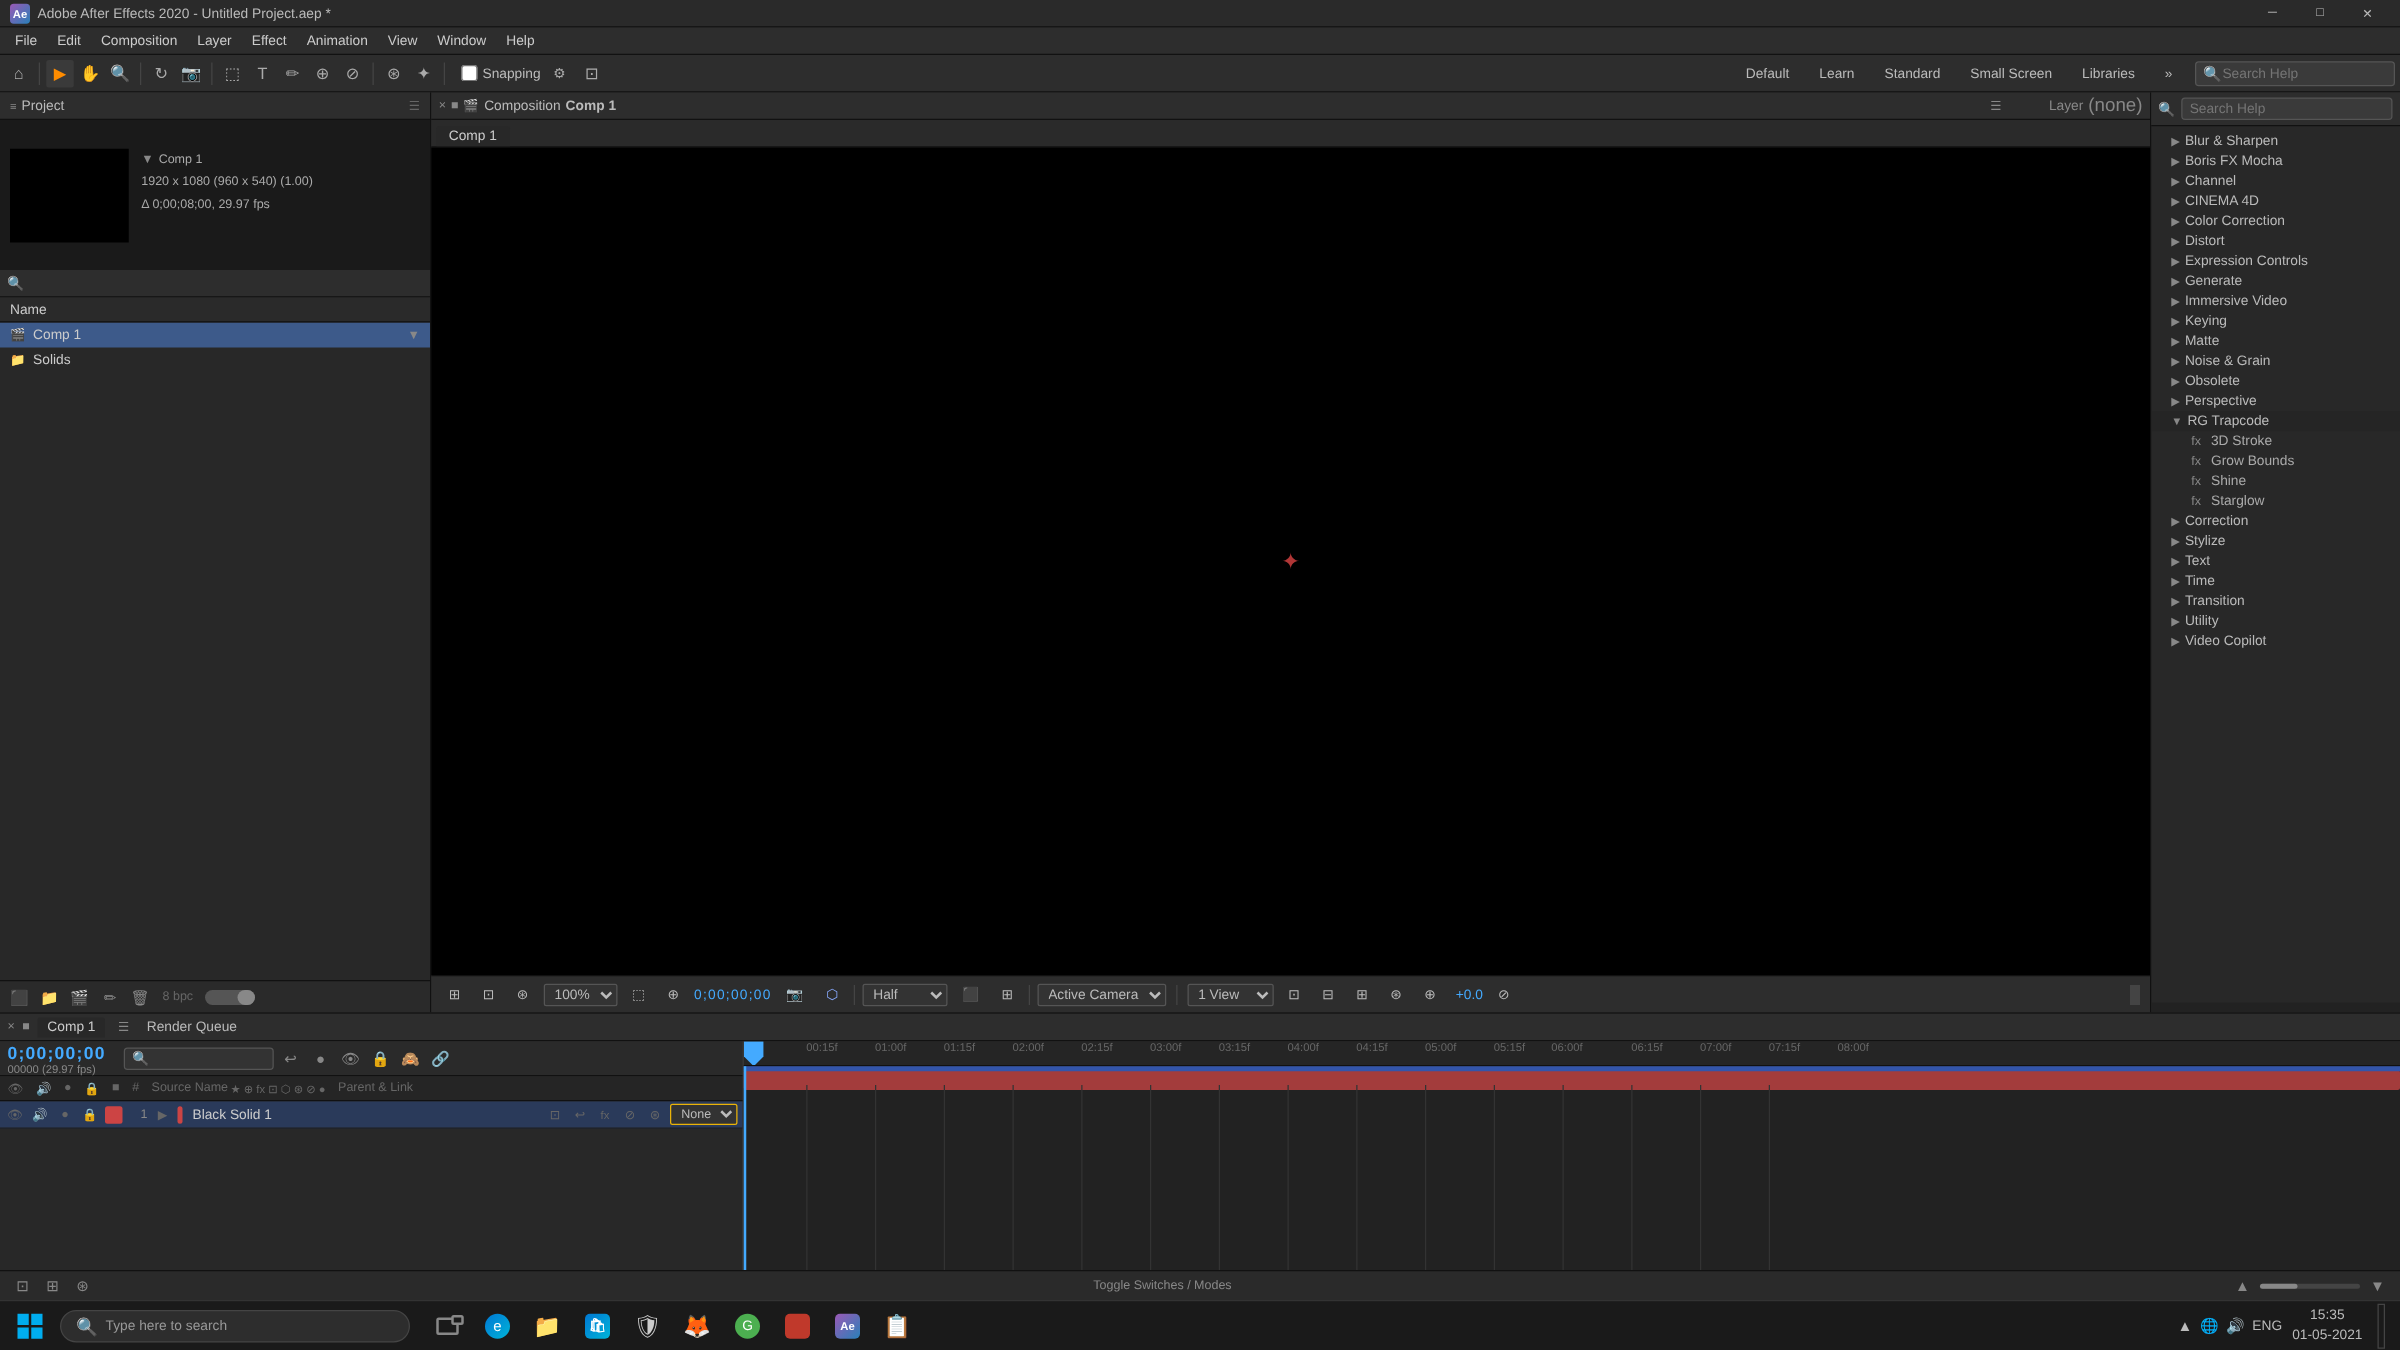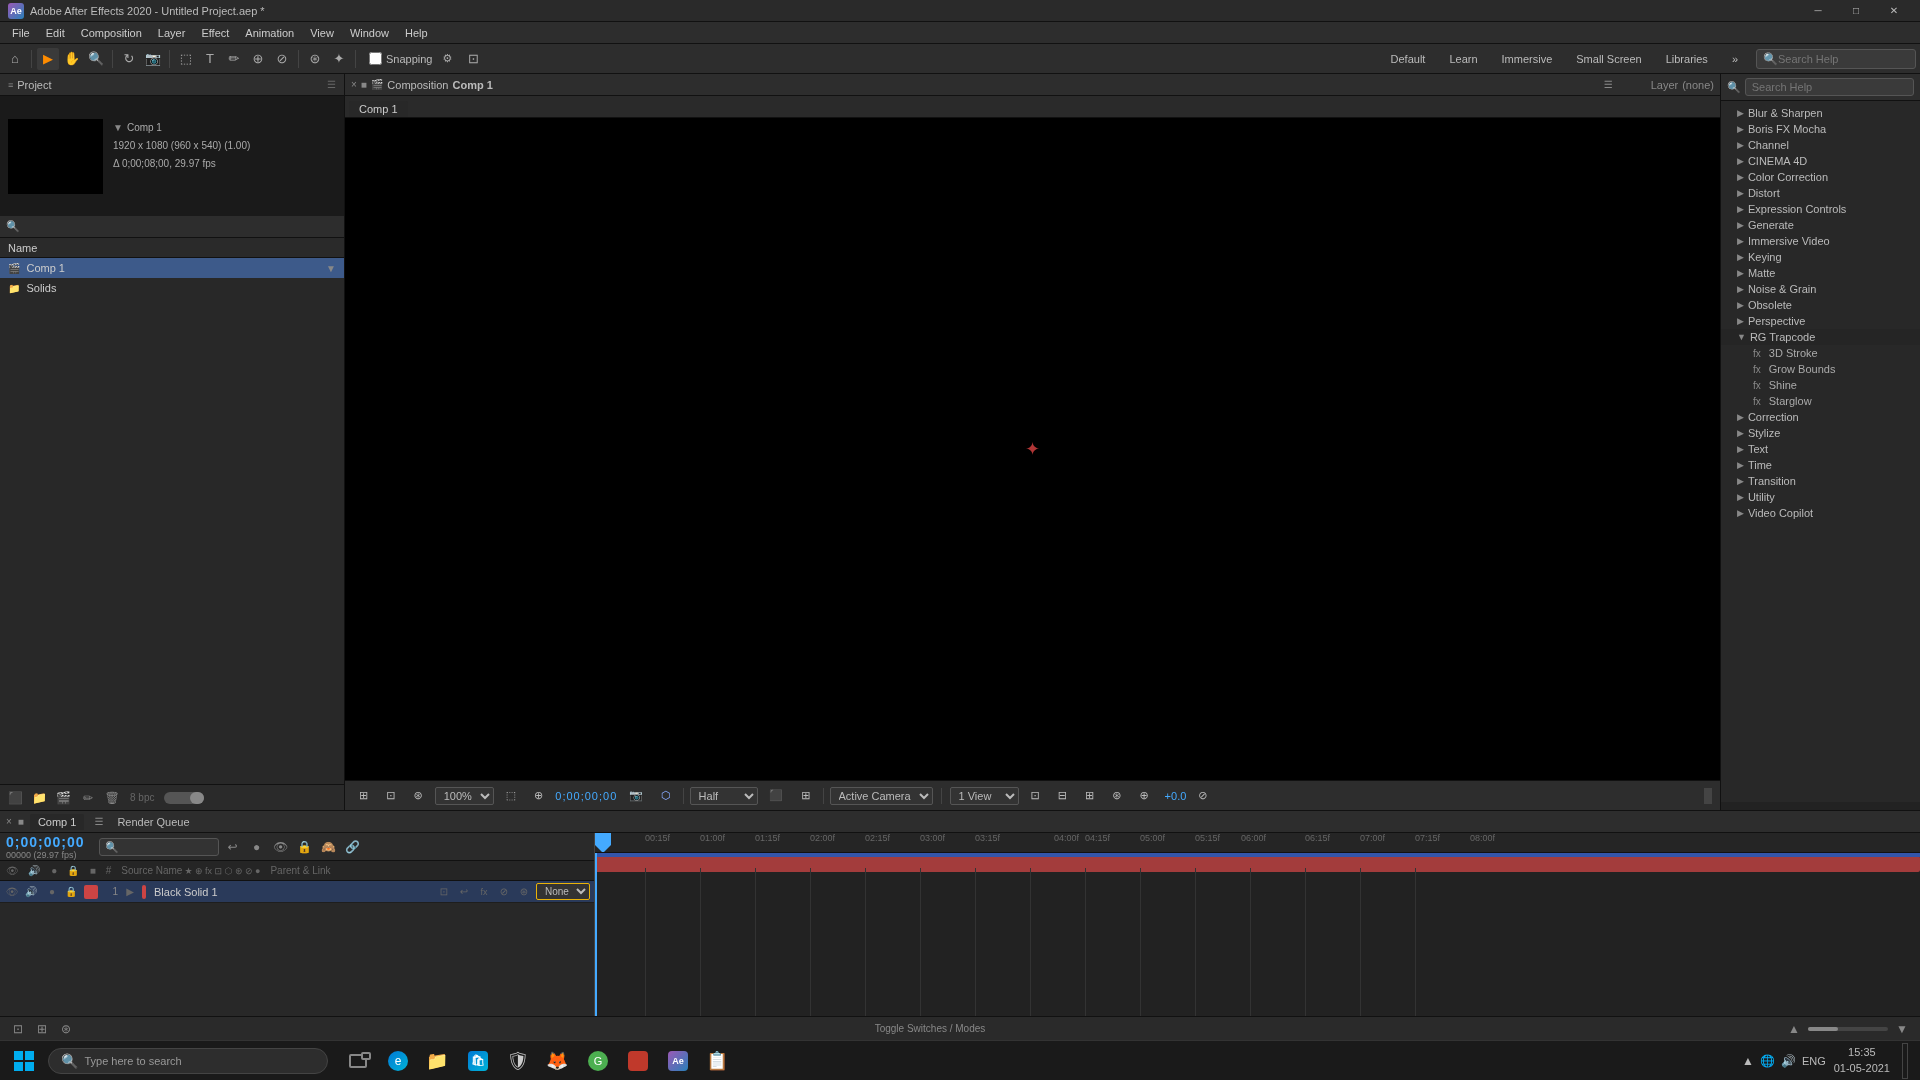--- a/index.html
+++ b/index.html
@@ -184,21 +184,21 @@
   <div style="display:flex;align-items:center;gap:4px;margin-left:8px;">
     <input type="checkbox" style="accent-color: rgb(136, 136, 136);">
     <span style="font-size:11px;color:#bbb;">Snapping</span>
     <div class="tool-btn" style="font-size:11px;">⚙</div>
     <div class="tool-btn">⊡</div>
   </div>
 
   <div class="workspace-btns">
     <div class="workspace-btn">Default</div>
     <div class="workspace-btn">Learn</div>
-    <div class="workspace-btn">Immersive</div>
+    <div class="workspace-btn">Standard</div>
     <div class="workspace-btn">Small Screen</div>
     <div class="workspace-btn">Libraries</div>
     <div class="workspace-btn">»</div>
   </div>
 
   <div class="search-help-area">
     <span style="color:#888;font-size:12px;">🔍</span>
     <input type="text" placeholder="Search Help" style="background: transparent; border: none; outline: none; color: rgb(187, 187, 187); font-size: 11px; width: 120px;">
   </div>
 </div>
@@ -265,21 +265,21 @@
 
       <div class="comp-header" style="height:22px;background:#2d2d2d;display:flex;align-items:center;padding:0 6px;gap:4px;border-bottom:1px solid #111;">
         <span style="color:#888;font-size:10px;cursor:pointer;">×</span>
         <span style="color:#888;font-size:10px;">■</span>
         <span style="color:#888;font-size:10px;">🎬</span>
         <span style="font-size:11px;color:#bbb;">Composition</span>
         <span style="font-size:11px;color:#bbb;font-weight:bold;">Comp 1</span>
         <span style="margin-left:auto;font-size:10px;color:#888;cursor:pointer;">☰</span>
         <span style="width:30px;"></span>
         <span style="font-size:11px;color:#888;">Layer</span>
-        <span style="font-size:11px;color:#888;">(none)</span>
+        <span style="font-size:15px;color:#888;">(none)</span>
       </div>
 
       <div id="comp-tabs-row">
         <div class="comp-tab active">Comp 1</div>
       </div>
 
       <div id="comp-viewer">
         <div class="crosshair" style="font-size:18px;color:#d44;">✦</div>
       </div>
 
@@ -524,21 +524,21 @@
 
             <div style="position:absolute;left:0;top:0;width:16px;height:20px;background:#4af;z-index:20;clip-path:polygon(0 0,100% 0,100% 60%,50% 100%,0 60%);"></div>
 
             <div class="time-mark" style="left:50px;">00:15f</div>
             <div class="time-mark" style="left:105px;">01:00f</div>
             <div class="time-mark" style="left:160px;">01:15f</div>
             <div class="time-mark" style="left:215px;">02:00f</div>
             <div class="time-mark" style="left:270px;">02:15f</div>
             <div class="time-mark" style="left:325px;">03:00f</div>
             <div class="time-mark" style="left:380px;">03:15f</div>
-            <div class="time-mark" style="left:459px;">04:00f</div>
+            <div class="time-mark" style="left:435px;">04:00f</div>
             <div class="time-mark" style="left:490px;">04:15f</div>
             <div class="time-mark" style="left:545px;">05:00f</div>
             <div class="time-mark" style="left:600px;">05:15f</div>
             <div class="time-mark" style="left:646px;">06:00f</div>
             <div class="time-mark" style="left:710px;">06:15f</div>
             <div class="time-mark" style="left:765px;">07:00f</div>
             <div class="time-mark" style="left:820px;">07:15f</div>
             <div class="time-mark" style="left:875px;">08:00f</div>
           </div>
         </div>

